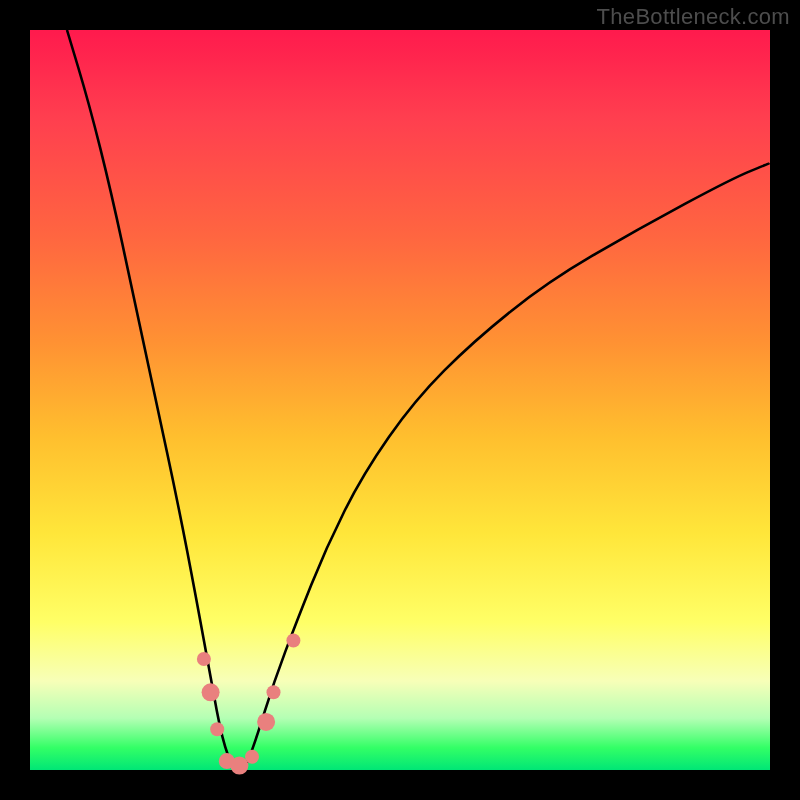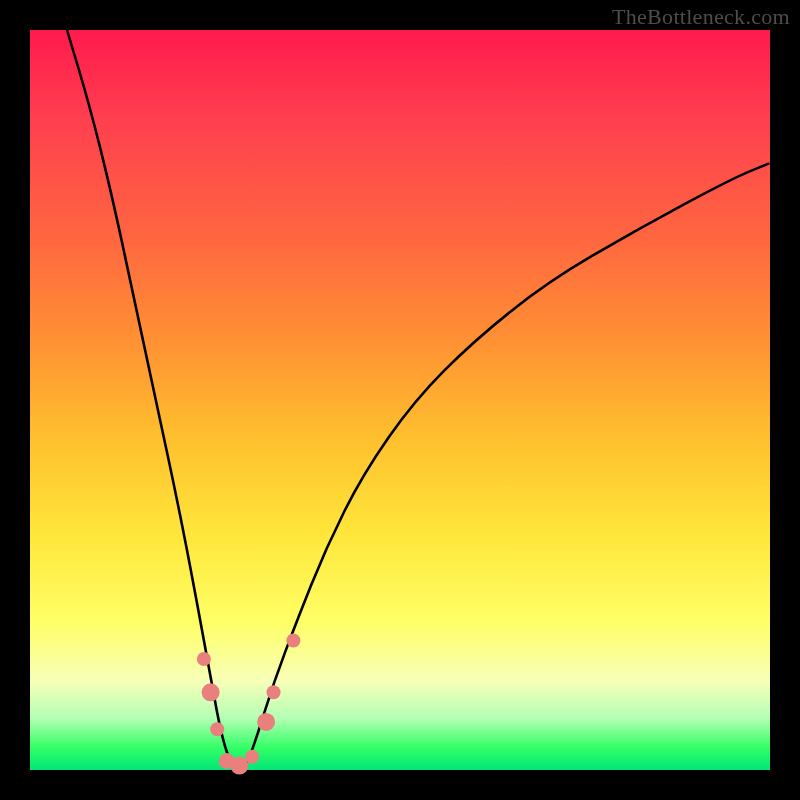--- a/index.html
+++ b/index.html
@@ -41,21 +41,21 @@
     );
   }
   .watermark {
     position: absolute;
     top: 4px;
     right: 10px;
     color: #4d4d4d;
     font-size: 22px;
     font-weight: 500;
     letter-spacing: 0.3px;
-    font-family: Liberation Serif, serif;
+    font-family: Liberation Sans, sans-serif;
   }
   svg.curve {
     position: absolute;
     left: 0;
     top: 0;
     width: 740px;
     height: 740px;
     overflow: visible;
   }
 </style>

